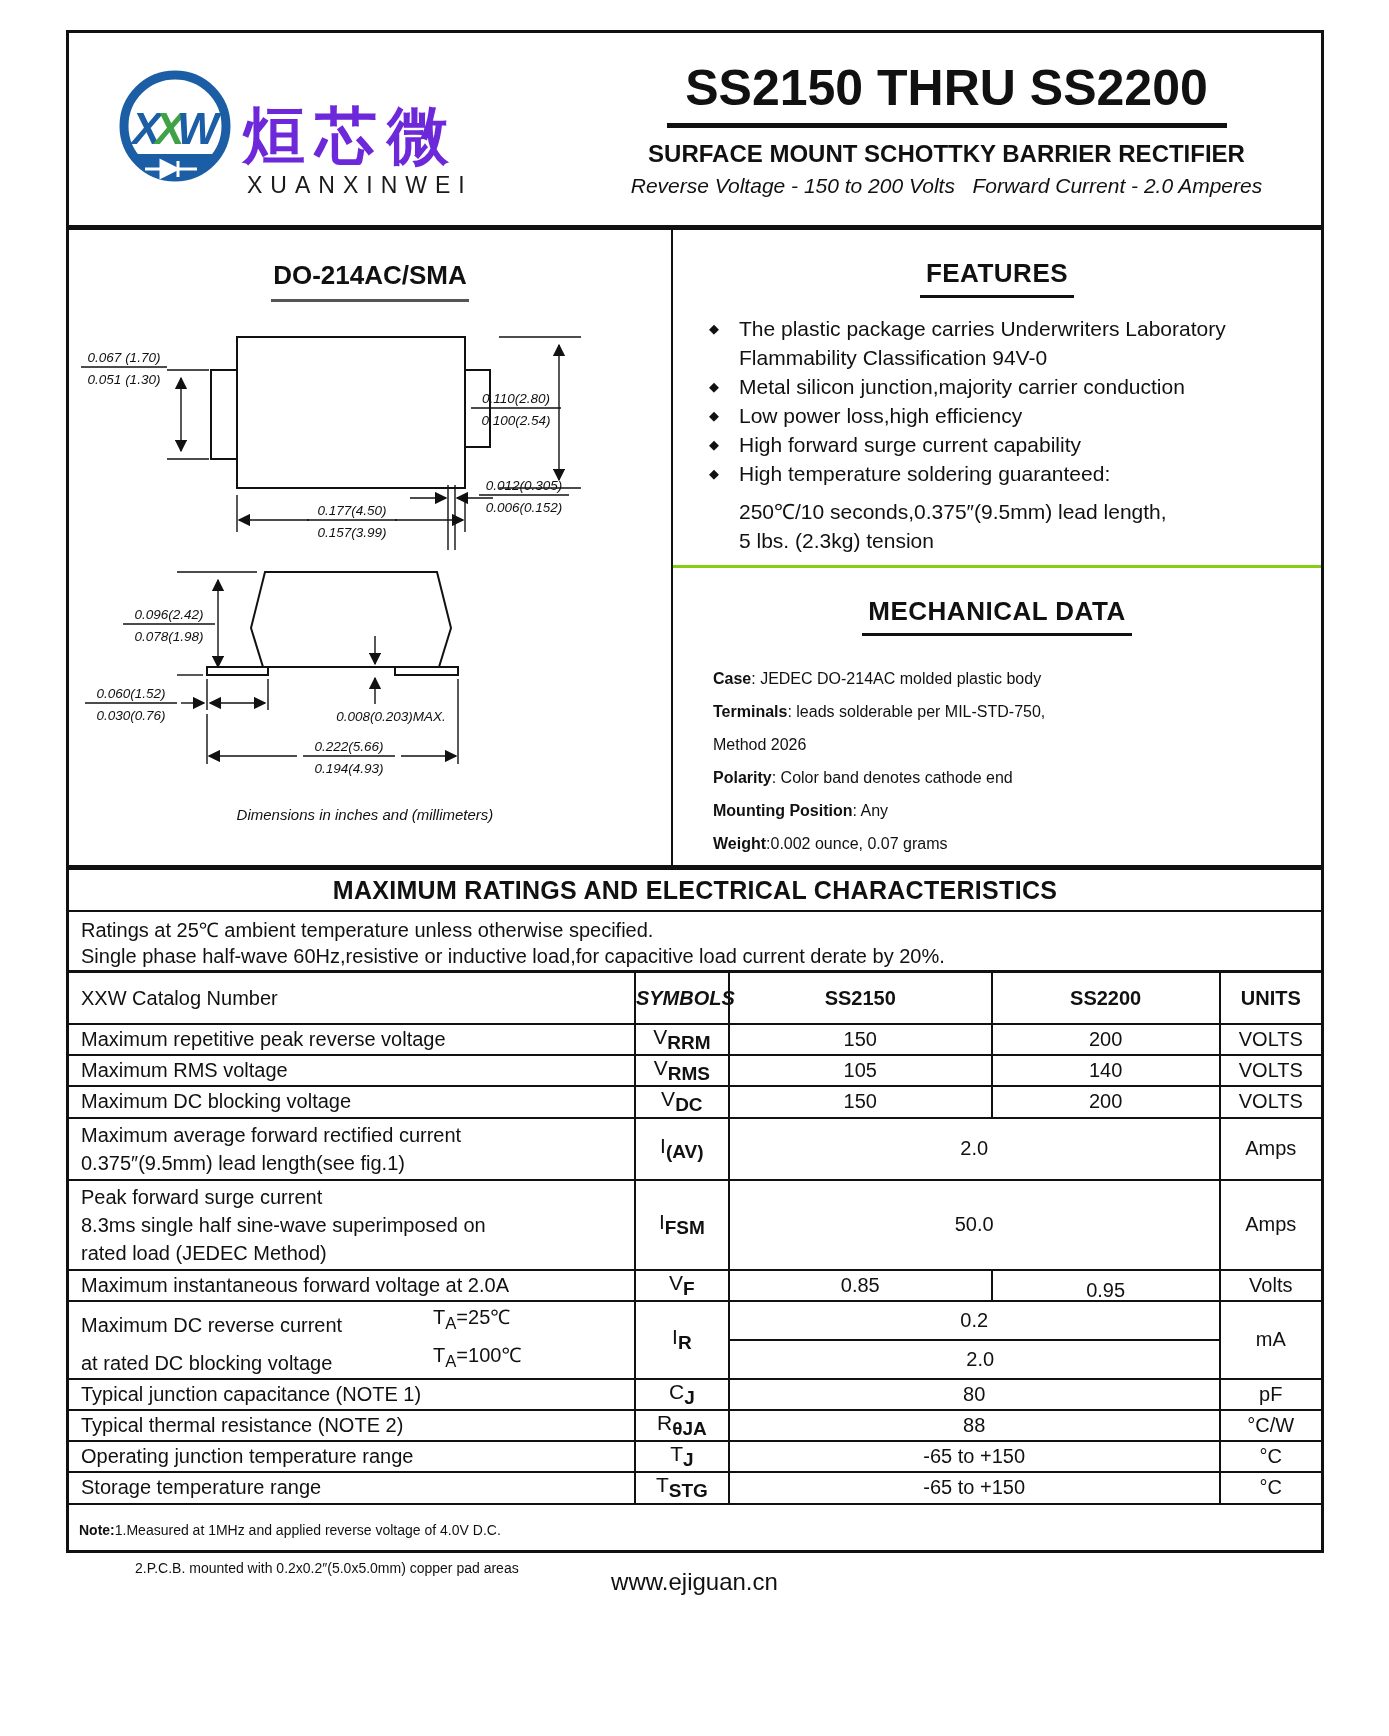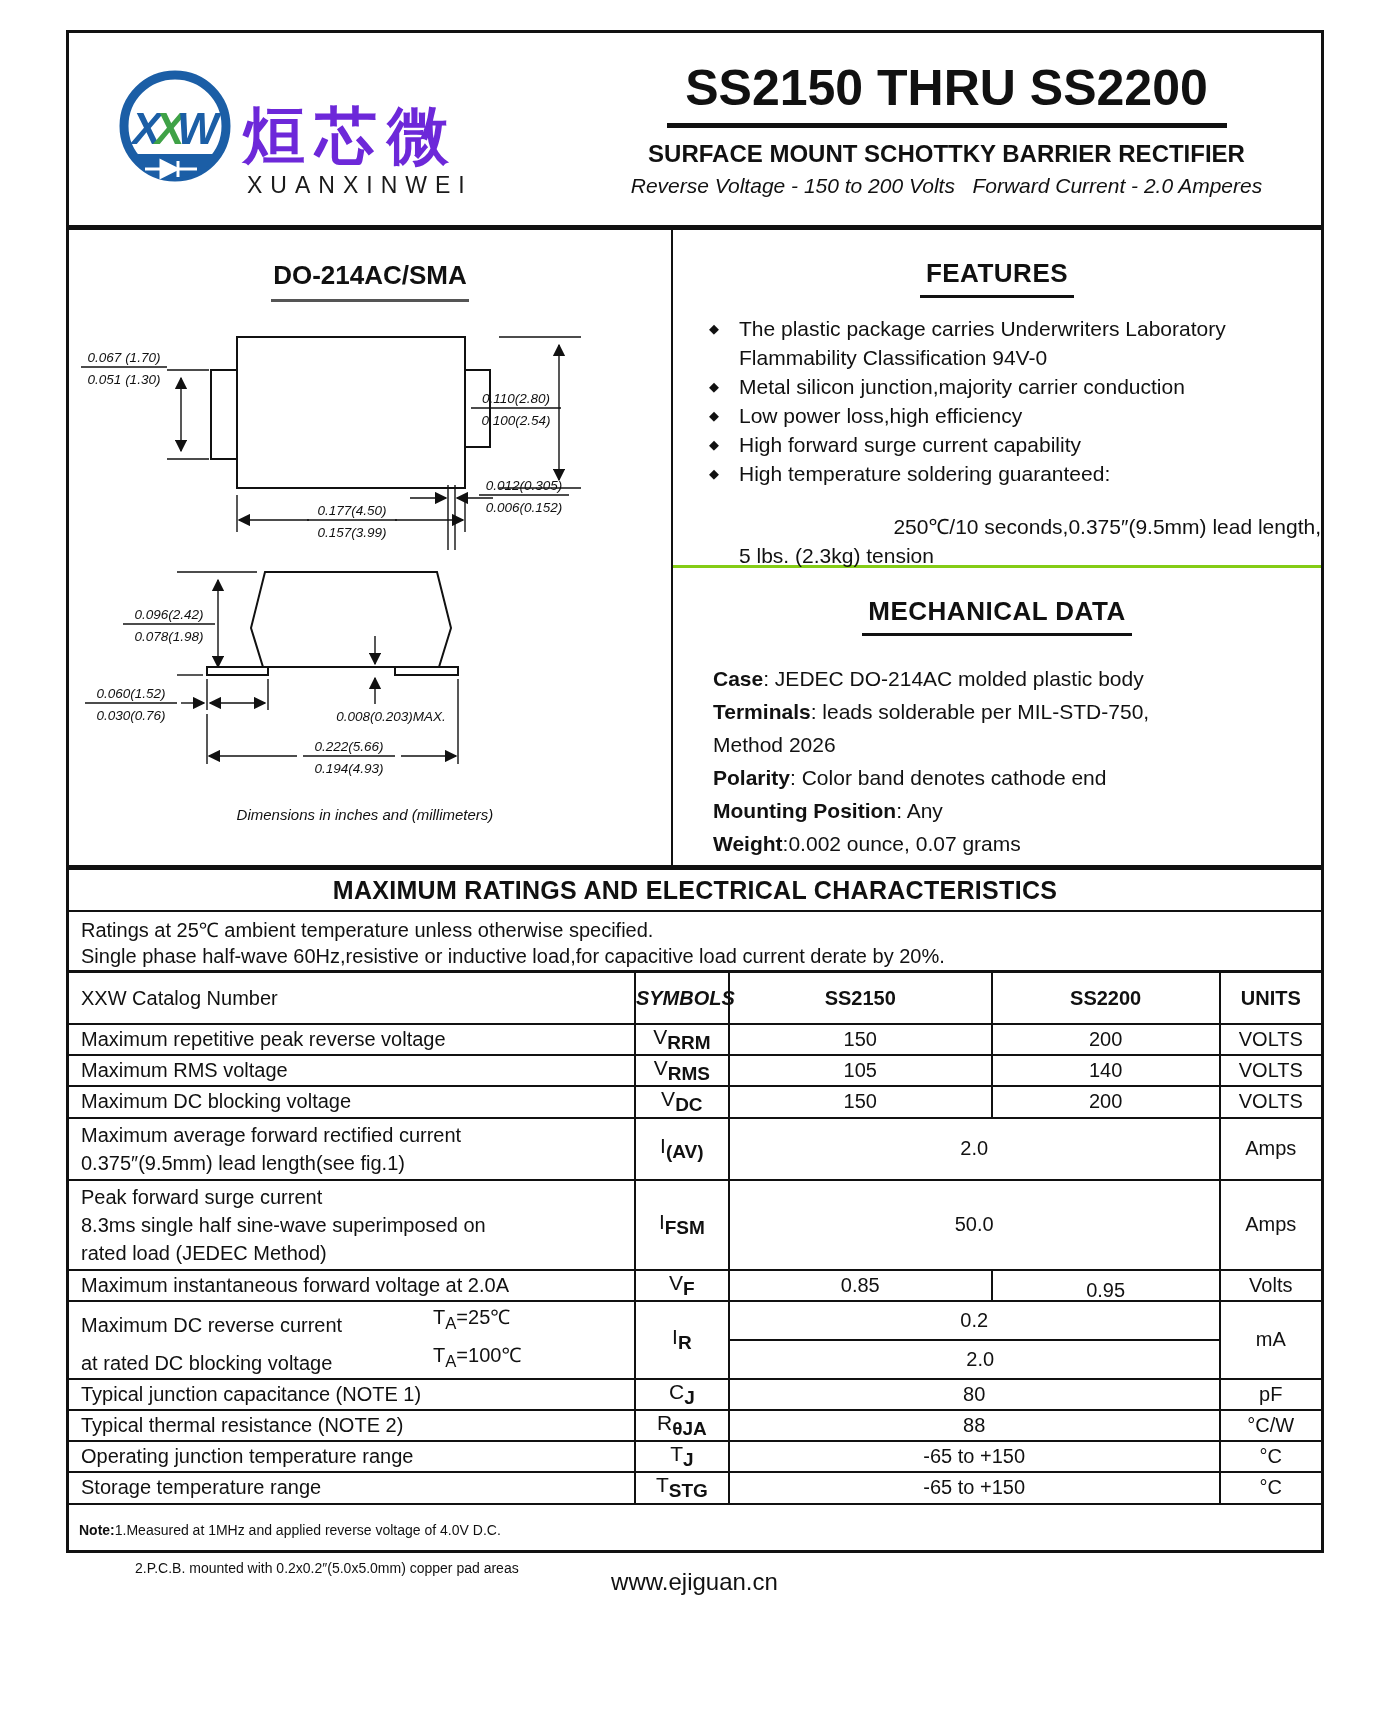--- a/index.html
+++ b/index.html
@@ -21,24 +21,24 @@
   .left-pane{width:604px;border-right:2px solid #111;position:relative;box-sizing:border-box;}
   .right-pane{flex:1;display:flex;flex-direction:column;}
   .features-box{height:338px;border-bottom:3px solid #84cc16;box-sizing:border-box;}
   .mech-box{flex:1;}
   .sec-head{text-align:center;margin-top:28px;}
   .sec-head span{display:inline-block;font-size:26px;font-weight:bold;border-bottom:3px solid #111;padding:0 6px 6px 6px;letter-spacing:0.5px;}
   .pkg-head{text-align:center;margin-top:30px;}
   .pkg-head span{display:inline-block;font-size:26px;font-weight:bold;border-bottom:3px solid #555;padding:0 2px 8px 2px;}
   .feat-list{margin:16px 0 0 36px;}
   .feat-line{display:flex;font-size:21px;line-height:29px;}
-  .feat-gap{margin-top:24px;justify-content:space-between;}
+  .feat-gap{margin-top:9px;}
   .feat-bullet{width:30px;flex:none;font-size:13px;line-height:29px;color:#111;}
   .mech-lines{margin:26px 0 0 40px;}
-  .mech-line{font-size:21px;line-height:33px;}
+  .mech-line{font-size:16px;line-height:33px;}
   .mech-line b{font-weight:bold;}
   
   .pkg-svg{position:absolute;left:0;}
   svg text.dim{font-family:"Liberation Sans",sans-serif;font-style:italic;font-size:13.5px;fill:#111;}
   svg text.cap{font-family:"Liberation Sans",sans-serif;font-style:italic;font-size:15px;fill:#111;}
   svg .part{stroke:#111;stroke-width:2;fill:#fff;}
   svg .dln{stroke:#111;stroke-width:1.4;fill:none;}
   
   .ratings-bar{height:40px;border-bottom:2px solid #111;text-align:center;line-height:40px;font-size:25px;font-weight:bold;letter-spacing:0.3px;}
   .cond-box{height:61px;border-bottom:3px solid #111;box-sizing:border-box;padding:5px 0 0 12px;font-size:20px;line-height:26px;}

